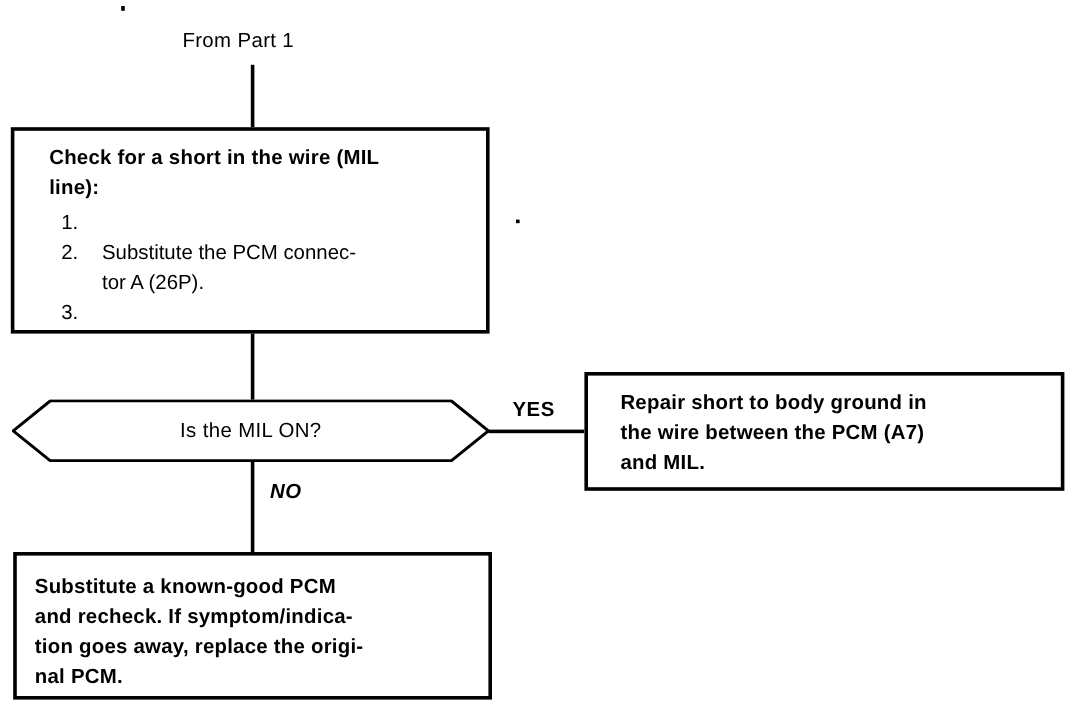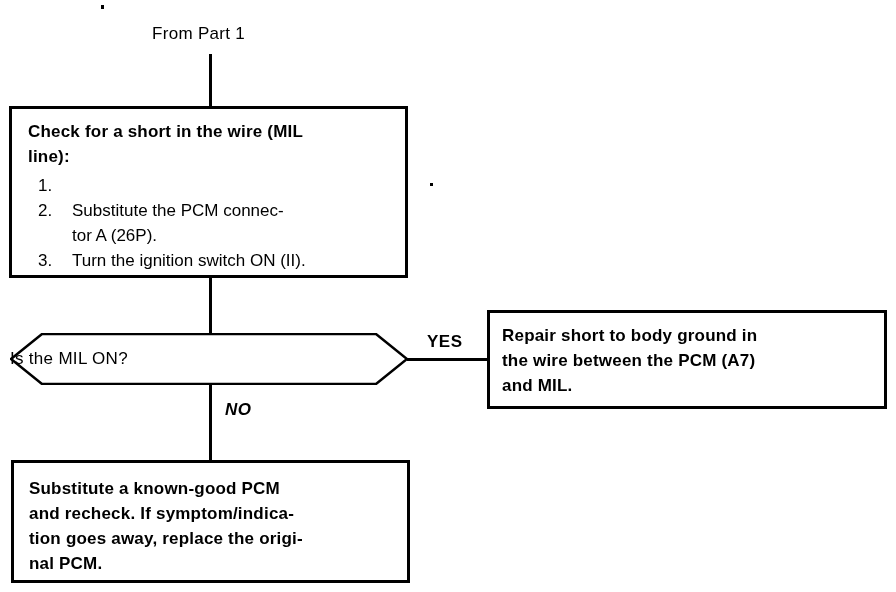--- a/index.html
+++ b/index.html
@@ -23,35 +23,35 @@
   .dot1 { position:absolute; left:101px; top:5px;  width:3px; height:4px; background:var(--ink); }
   .dot2 { position:absolute; left:430px; top:183px; width:3px; height:3px; background:var(--ink); }
 
   .entry-label { left:152px; top:24px; font-weight:400; letter-spacing:0.3px; }
 
   .v1 { left:209px; top:54px;  width:3px; height:52px; }
   .v2 { left:209px; top:278px; width:3px; height:55px; }
   .v3 { left:209px; top:385px; width:3px; height:76px; }
   .yes-line { left:407px; top:358px; width:80px; height:3px; }
 
-  .step1-box { left:9px; top:106px; width:399px; height:172px; padding:10px 12px 0 16px; }
+  .step1-box { left:9px; top:106px; width:399px; height:172px; padding:10px 12px 0 29px; }
   .step1-title { font-weight:700; letter-spacing:0.2px; }
   .step-list { margin-top:4px; padding-left:10px; }
   .step-item { display:flex; }
   .step-item .num { width:34px; flex:0 0 34px; }
 
   .decision { position:absolute; left:10px; top:333px; width:398px; height:52px;
-              display:flex; align-items:center; }
+              display:flex; align-items:center; justify-content:center; }
   .decision svg { position:absolute; inset:0; }
   .decision-text { position:relative; font-size:17px; font-weight:500; letter-spacing:0.3px; }
 
   .yes-label { left:427px; top:332px; font-weight:700; letter-spacing:0.5px; }
   .no-label  { left:225px; top:400px; font-weight:700; letter-spacing:0.5px;font-style:italic; }
 
-  .yes-box { left:487px; top:310px; width:400px; height:99px;  padding:10px 8px 0 12px; letter-spacing:0.2px; }
+  .yes-box { left:487px; top:310px; width:400px; height:99px;  padding:10px 8px 0 27px; letter-spacing:0.2px; }
   .no-box  { left:11px;  top:460px; width:399px; height:123px; padding:13px 8px 0 15px; letter-spacing:0.2px; }
 </style>
 </head>
 <body>
 
 <div class="stage">
 
   <div class="dot1"></div>
   <div class="dot2"></div>
 
@@ -66,21 +66,20 @@
       <div class="step-item">
         <span class="num">1.</span>
       </div>
       <div class="step-item">
         <span class="num">2.</span>
         <span class="pre">Substitute the PCM connec-
 tor A (26P).</span>
       </div>
       <div class="step-item">
         <span class="num">3.</span>
-        <span class="pre">Turn the ignition switch ON (II).</span>
       </div>
     </div>
   </div>
 
   <div class="vline v2"></div>
 
   <div class="decision">
     <svg viewBox="0 0 398 52" width="398" height="52">
       <polygon points="1,26 32,1 366,1 397,26 366,51 32,51" fill="#ffffff" stroke="#000000" stroke-width="2.5"></polygon>
     </svg>

